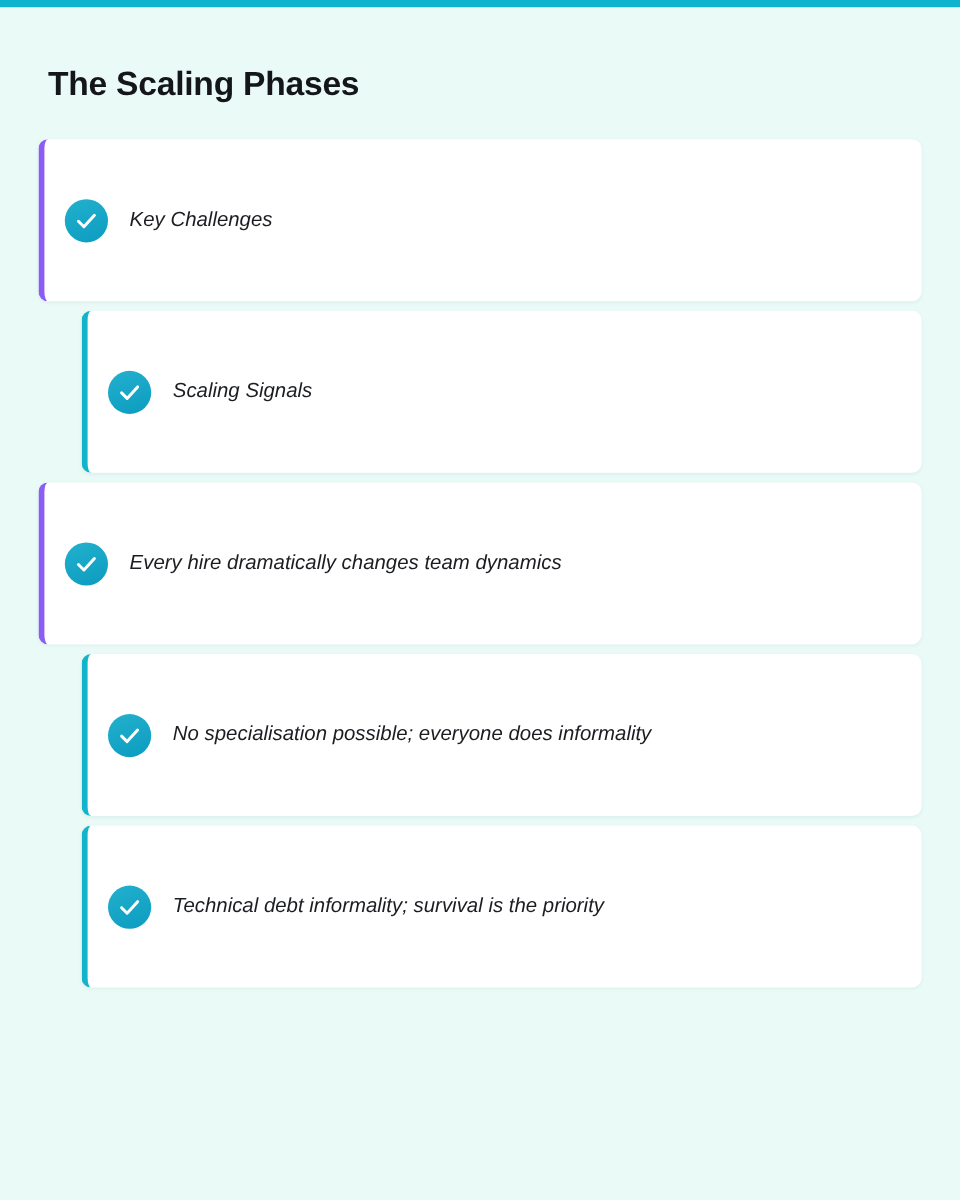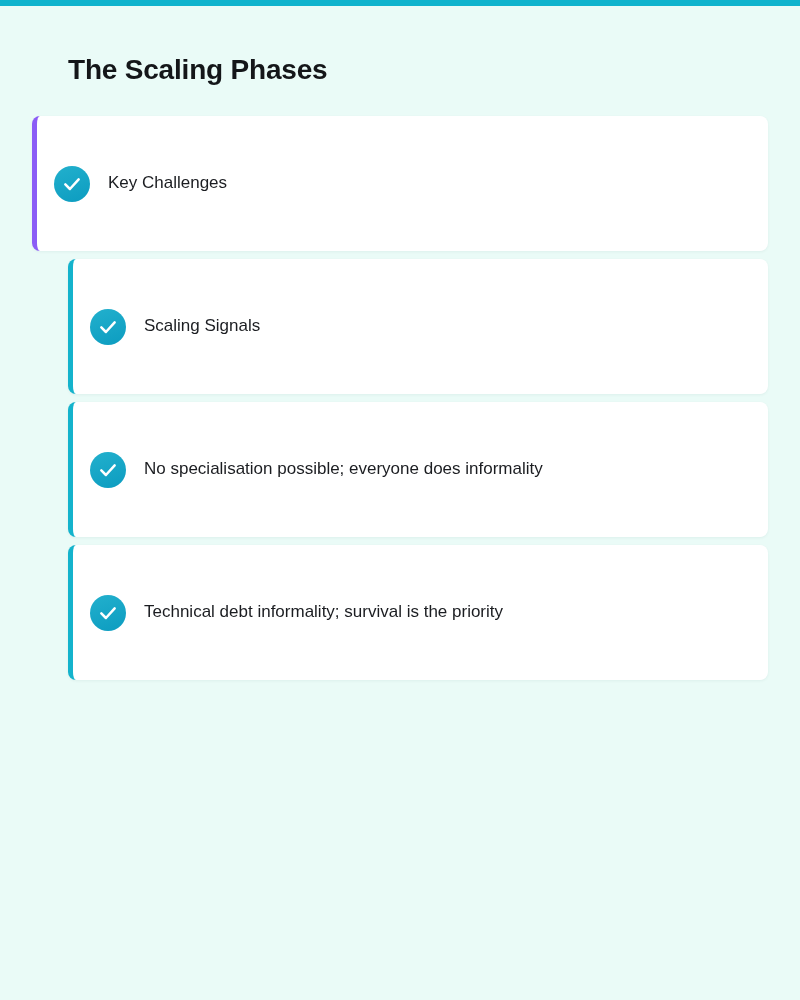--- a/index.html
+++ b/index.html
@@ -23,21 +23,21 @@
     position: absolute;
     top: 0;
     left: 0;
     width: 800px;
     height: 6px;
     background: #0fb3cd;
   }
   .page-title {
     position: absolute;
     top: 34px;
-    left: 68px;
+    left: 40px;
     font-size: 28px;
     font-weight: bold;
     color: #141619;
     letter-spacing: -0.2px;
     line-height: 1.2;
     white-space: nowrap;
   }
   .cards {
     position: absolute;
     top: 116px;
@@ -51,20 +51,21 @@
     position: relative;
     box-sizing: border-box;
     height: 135px;
     background: #ffffff;
     border-radius: 8px;
     border-left: 5px solid #8b5cf6;
     display: flex;
     align-items: center;
     padding-left: 17px;
     box-shadow: 0 1px 3px rgba(16, 60, 70, 0.06);
+    font-style: italic;
   }
   .card.accent-teal {
     border-left-color: #14b3cc;
     margin-left: 36px;
   }
   .check-icon {
     flex: 0 0 auto;
     width: 36px;
     height: 36px;
     border-radius: 50%;
@@ -106,20 +107,28 @@
 
     <div class="card accent-teal">
       <span class="check-icon">
         <svg width="20" height="20" viewBox="0 0 24 24" fill="none" stroke="#ffffff" stroke-width="3" stroke-linecap="round" stroke-linejoin="round">
             <polyline points="4,12.5 9.5,18 20,6.5"></polyline>
           </svg>
       </span>
       <span class="card-label">Scaling Signals</span>
     </div>
 
+    <div class="card">
+      <span class="check-icon">
+        <svg width="20" height="20" viewBox="0 0 24 24" fill="none" stroke="#ffffff" stroke-width="3" stroke-linecap="round" stroke-linejoin="round">
+            <polyline points="4,12.5 9.5,18 20,6.5"></polyline>
+          </svg>
+      </span>
+      <span class="card-label">Every hire dramatically changes team dynamics</span>
+    </div>
 
     <div class="card accent-teal">
       <span class="check-icon">
         <svg width="20" height="20" viewBox="0 0 24 24" fill="none" stroke="#ffffff" stroke-width="3" stroke-linecap="round" stroke-linejoin="round">
             <polyline points="4,12.5 9.5,18 20,6.5"></polyline>
           </svg>
       </span>
       <span class="card-label">No specialisation possible; everyone does informality</span>
     </div>
 

